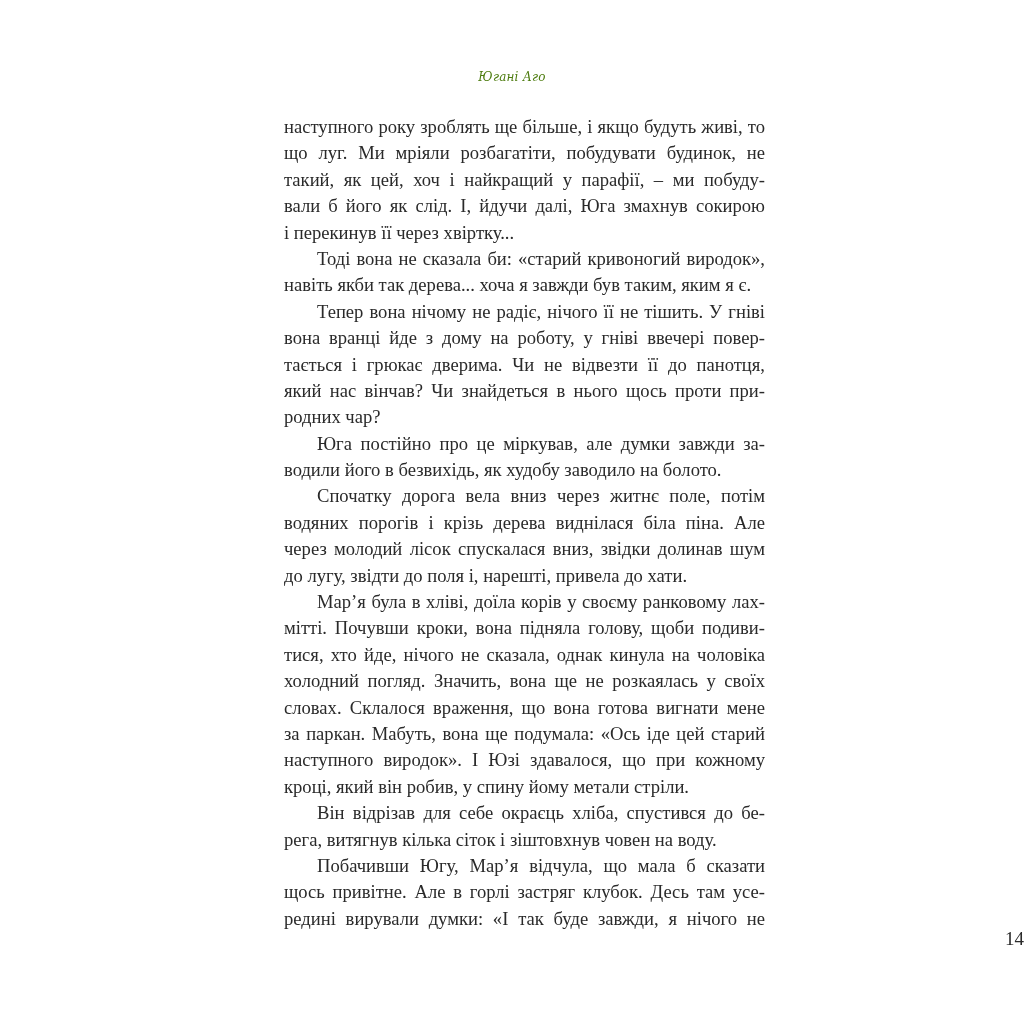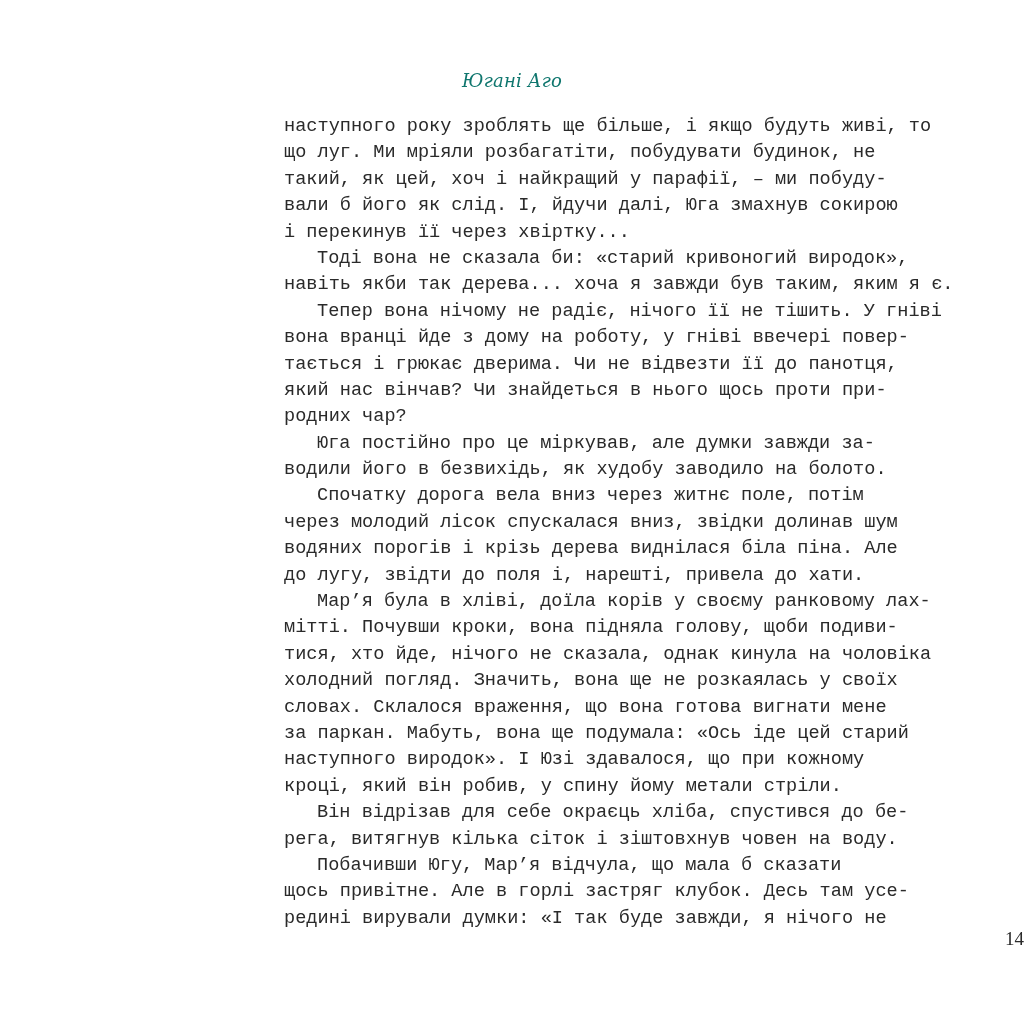--- a/index.html
+++ b/index.html
@@ -20,41 +20,40 @@
     background: #ffffff;
   }
   .running-head {
     position: absolute;
     top: 70px;
     left: 0;
     width: 1024px;
     text-align: center;
     font-family: "DejaVu Serif", serif;
     font-style: italic;
-    font-size: 18px;
-    color: #0f766e;
+    font-size: 12px;
+    color: #4d7c0f;
     letter-spacing: 0.2px;
   }
   .body-text {
     position: absolute;
     left: 284px;
     top: 114px;
     width: 481px;
     font-family: "Liberation Serif", serif;
     font-size: 18.6px;
     line-height: 26.4px;
     color: #2a2a2a;
   }
   .line {
     display: block;
     white-space: nowrap;
     text-align: justify;
     text-align-last: justify;
     height: 26.4px;
-    font-family: Liberation Mono, monospace;
   }
   .line.last {
     text-align-last: left;
   }
   .line.indent {
     padding-left: 33px;
   }
   .page-number {
     position: absolute;
     top: 928px;
@@ -81,22 +80,22 @@
       <span class="line indent">Тоді вона не сказала би: «старий кривоногий виродок»,</span>
       <span class="line last">навіть якби так дерева... хоча я завжди був таким, яким я є.</span>
       <span class="line indent">Тепер вона нічому не радіє, нічого її не тішить. У гніві</span>
       <span class="line">вона вранці йде з дому на роботу, у гніві ввечері повер-</span>
       <span class="line">тається і грюкає дверима. Чи не відвезти її до панотця,</span>
       <span class="line">який нас вінчав? Чи знайдеться в нього щось проти при-</span>
       <span class="line last">родних чар?</span>
       <span class="line indent">Юга постійно про це міркував, але думки завжди за-</span>
       <span class="line last">водили його в безвихідь, як худобу заводило на болото.</span>
       <span class="line indent">Спочатку дорога вела вниз через житнє поле, потім</span>
+      <span class="line">водяних порогів і крізь дерева виднілася біла піна. Але</span>
       <span class="line">через молодий лісок спускалася вниз, звідки долинав шум</span>
-      <span class="line">водяних порогів і крізь дерева виднілася біла піна. Але</span>
       <span class="line last">до лугу, звідти до поля і, нарешті, привела до хати.</span>
       <span class="line indent">Мар’я була в хліві, доїла корів у своєму ранковому лах-</span>
       <span class="line">мітті. Почувши кроки, вона підняла голову, щоби подиви-</span>
       <span class="line">тися, хто йде, нічого не сказала, однак кинула на чоловіка</span>
       <span class="line">холодний погляд. Значить, вона ще не розкаялась у своїх</span>
       <span class="line">словах. Склалося враження, що вона готова вигнати мене</span>
       <span class="line">за паркан. Мабуть, вона ще подумала: «Ось іде цей старий</span>
       <span class="line">наступного виродок». І Юзі здавалося, що при кожному</span>
       <span class="line last">кроці, який він робив, у спину йому метали стріли.</span>
       <span class="line indent">Він відрізав для себе окраєць хліба, спустився до бе-</span>

